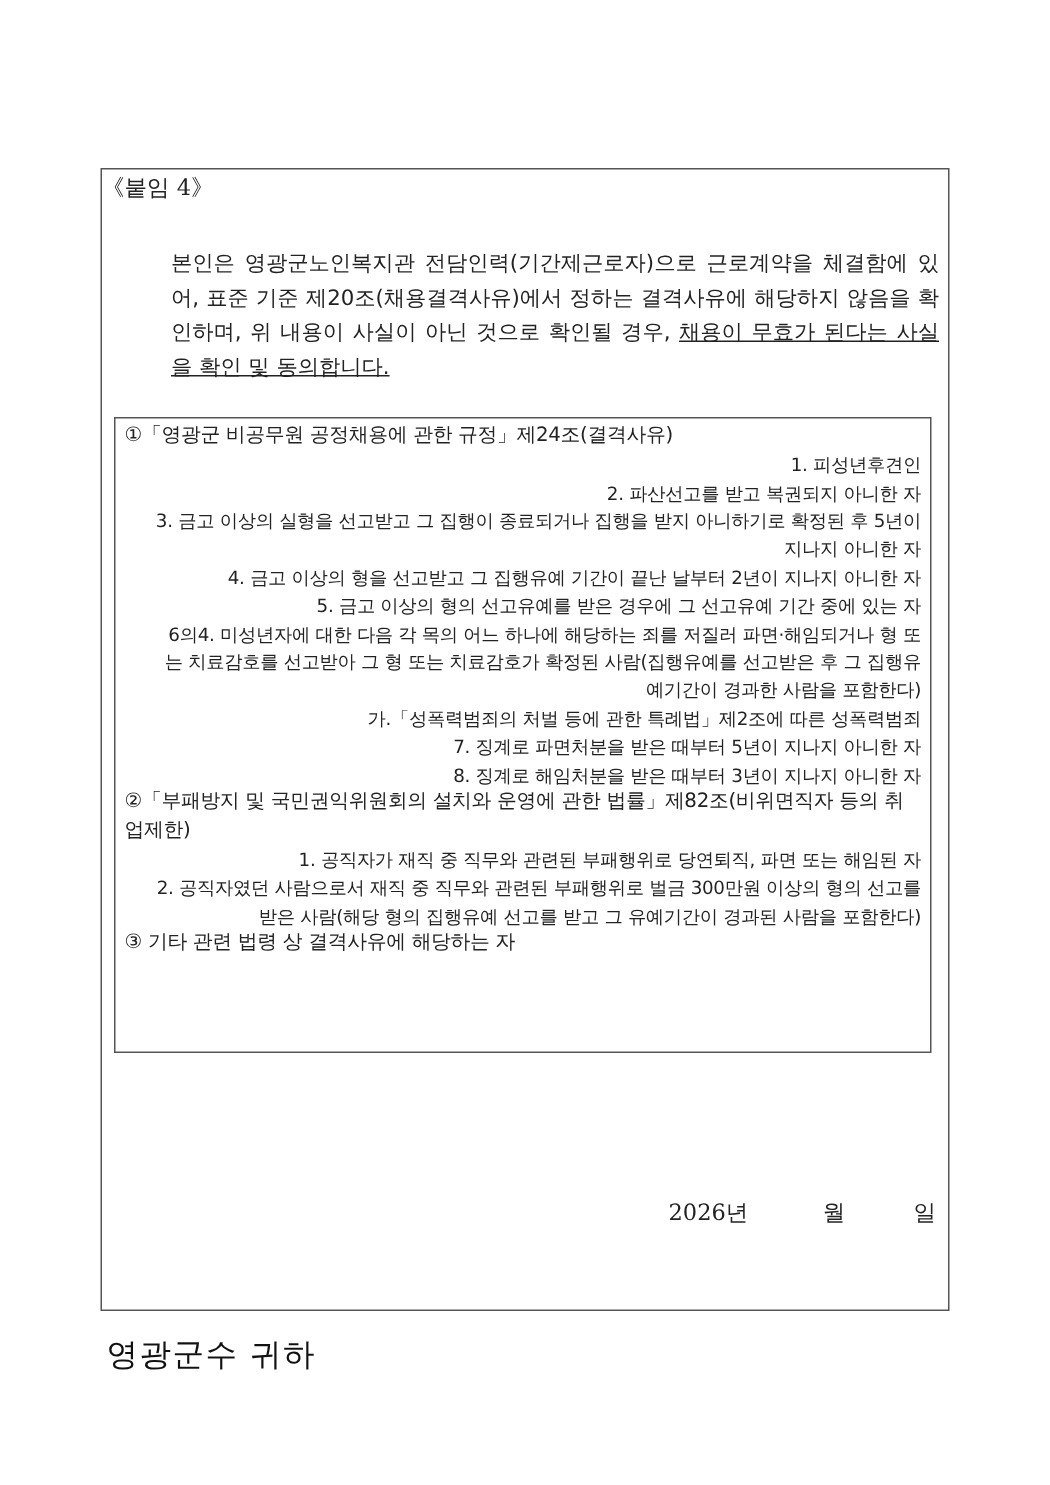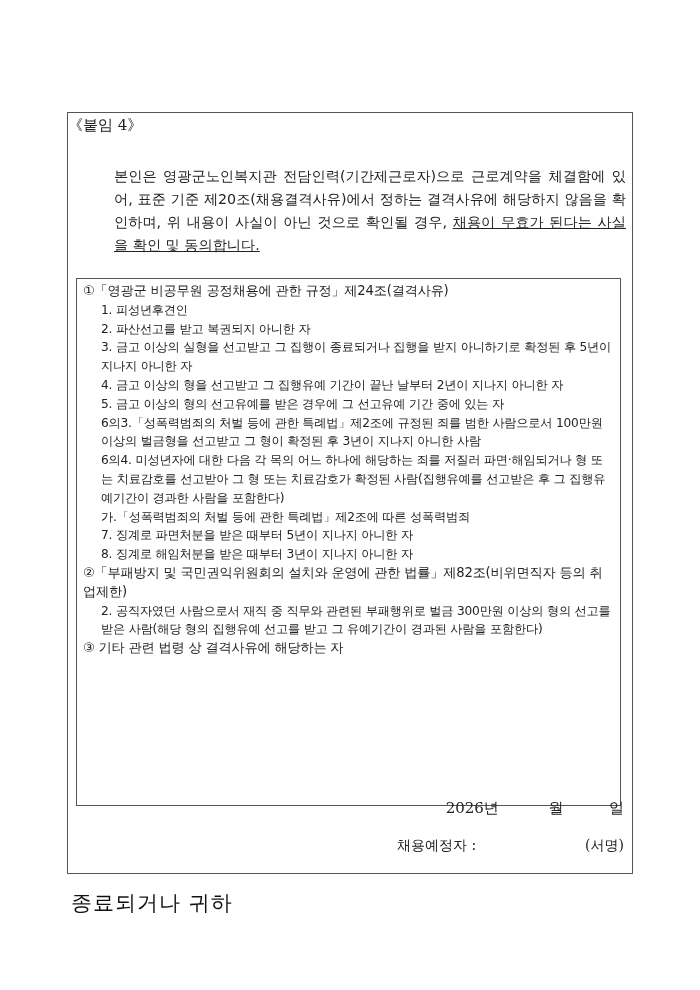--- a/index.html
+++ b/index.html
@@ -4,24 +4,24 @@
 <style>
   html, body { margin: 0; padding: 0; background: #ffffff; }
   body { width: 700px; height: 990px; position: relative; overflow: hidden; color: #111; }
   .serif { font-family: "DejaVu Serif", "Liberation Serif", serif; margin-top: 40px; }
   .sans { font-family: "DejaVu Sans", "Liberation Sans", sans-serif; }
   .attach { position: absolute; left: 68px; top: 76px; font-size: 15px; color: #222; }
   .outer { position: absolute; left: 67px; top: 112px; width: 566px; height: 762px; border: 1px solid #555; box-sizing: border-box; }
   .title { position: absolute; left: 0; right: 0; top: 8px; text-align: center; font-size: 24px; font-weight: bold; letter-spacing: 1px; color: #111; }
   .intro { position: absolute; left: 6px; right: 6px; top: 52px; font-size: 14.2px; line-height: 23px; text-align: justify; color: #222; margin-left: 40px; }
   .intro .ul { text-decoration: underline; }
-  .inner { position: absolute; left: 8px; top: 165px; width: 545px; height: 528px; border: 1px solid #555; box-sizing: border-box; padding: 3px 6px 0 6px; }
+  .inner { position: absolute; left: 8px; top: 165px; width: 545px; height: 424px; border: 1px solid #555; box-sizing: border-box; padding: 3px 6px 0 6px; }
   .inner p { margin: 0; font-size: 12.2px; line-height: 18.8px; color: #222; letter-spacing: -0.2px; }
   .inner .sec { font-size: 13.2px; }
-  .inner .item { padding-left: 18px; }
+  .inner .item { padding-left: 18px; text-align: right; }
   .date { position: absolute; right: 8px; top: 646px; font-size: 15px; color: #222; }
   .date span { display: inline-block; }
   .signer { position: absolute; right: 8px; top: 684px; font-size: 14px; color: #222; }
   .addressee { position: absolute; left: 3px; top: 736px; font-size: 21px; color: #111; letter-spacing: 1px; }
 </style>
 </head>
 <body>
 
 <div class="attach serif">《붙임 4》</div>
 
@@ -31,38 +31,33 @@
     <span> 본인은 영광군노인복지관 전담인력(기간제근로자)으로 근로계약을 체결함에 있어, 표준 기준 제20조(채용결격사유)에서 정하는 결격사유에 해당하지 않음을 확인하며, 위 내용이 사실이 아닌 것으로 확인될 경우, </span><span class="ul">채용이 무효가 된다는 사실을 확인 및 동의합니다.</span>
   </div>
 
   <div class="inner sans">
     <p class="sec">①「영광군 비공무원 공정채용에 관한 규정」제24조(결격사유)</p>
     <p class="item">1. 피성년후견인</p>
     <p class="item">2. 파산선고를 받고 복권되지 아니한 자</p>
     <p class="item">3. 금고 이상의 실형을 선고받고 그 집행이 종료되거나 집행을 받지 아니하기로 확정된 후 5년이 지나지 아니한 자</p>
     <p class="item">4. 금고 이상의 형을 선고받고 그 집행유예 기간이 끝난 날부터 2년이 지나지 아니한 자</p>
     <p class="item">5. 금고 이상의 형의 선고유예를 받은 경우에 그 선고유예 기간 중에 있는 자</p>
-    <p class="item">6의3.「성폭력범죄의 처벌 등에 관한 특례법」제2조에 규정된 죄를 범한 사람으로서 100만원 이상의 벌금형을 선고받고 그 형이 확정된 후 3년이 지나지 아니한 사람</p>
     <p class="item">6의4. 미성년자에 대한 다음 각 목의 어느 하나에 해당하는 죄를 저질러 파면·해임되거나 형 또는 치료감호를 선고받아 그 형 또는 치료감호가 확정된 사람(집행유예를 선고받은 후 그 집행유예기간이 경과한 사람을 포함한다)</p>
     <p class="item">가.「성폭력범죄의 처벌 등에 관한 특례법」제2조에 따른 성폭력범죄</p>
     <p class="item">7. 징계로 파면처분을 받은 때부터 5년이 지나지 아니한 자</p>
     <p class="item">8. 징계로 해임처분을 받은 때부터 3년이 지나지 아니한 자</p>
     <p class="sec">②「부패방지 및 국민권익위원회의 설치와 운영에 관한 법률」제82조(비위면직자 등의 취업제한)</p>
+    <p class="item">1. 공직자가 재직 중 직무와 관련된 부패행위로 당연퇴직, 파면 또는 해임된 자</p>
     <p class="item">2. 공직자였던 사람으로서 재직 중 직무와 관련된 부패행위로 벌금 300만원 이상의 형의 선고를 받은 사람(해당 형의 집행유예 선고를 받고 그 유예기간이 경과된 사람을 포함한다)</p>
     <p class="sec">③ 기타 관련 법령 상 결격사유에 해당하는 자</p>
   </div>
 
   <div class="date serif">
     <span>2026년</span>
     <span style="width:40px"></span>
     <span>월</span>
     <span style="width:36px"></span>
     <span>일</span>
   </div>
 
-  <div class="signer serif">
-    <span>채용예정자 :</span>
-    <span style="display:inline-block;width:100px"></span>
-    <span>(서명)</span>
-  </div>
 
-  <div class="addressee serif">종료되거나 귀하</div>
+  <div class="addressee serif">영광군수 귀하</div>
 </div>
 
 </body></html>

